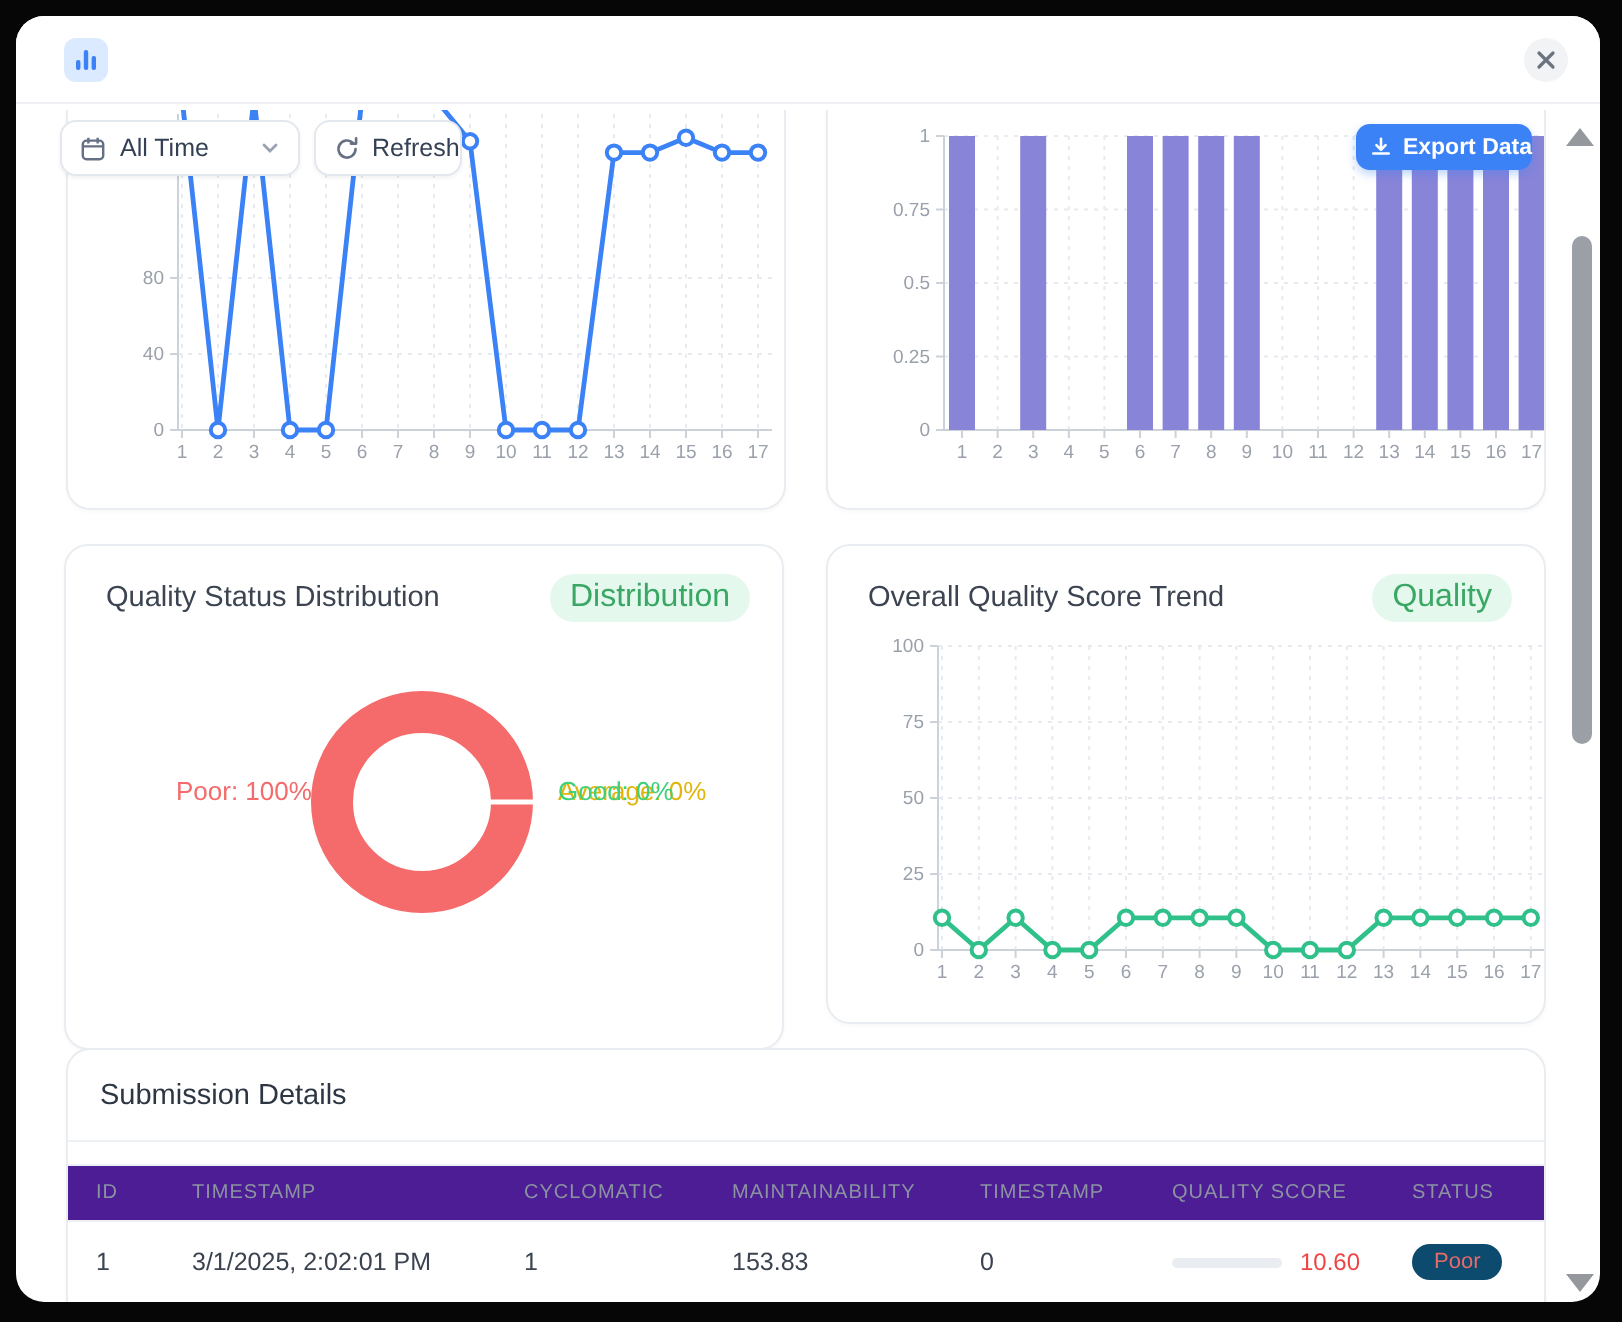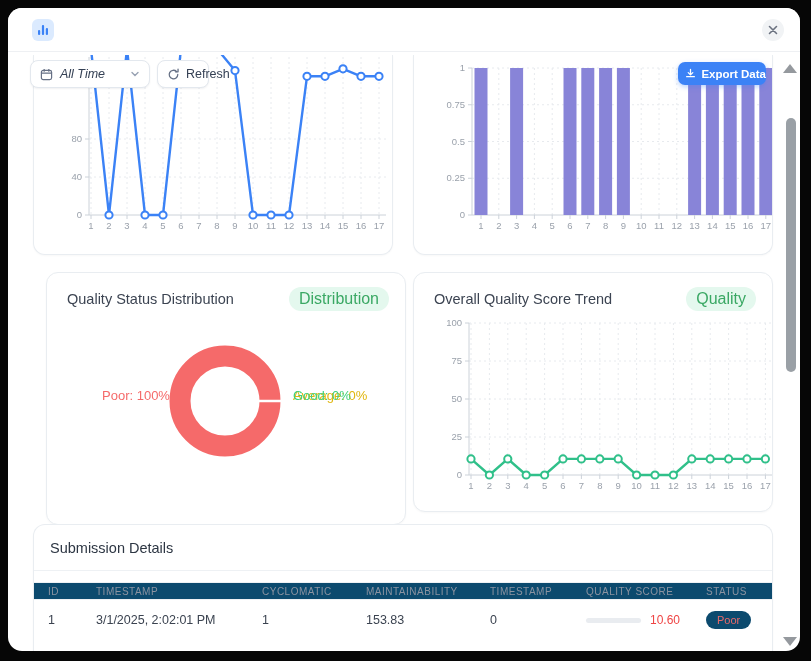--- a/index.html
+++ b/index.html
@@ -13,53 +13,53 @@
   .hdr-icon { width:22px; height:22px; margin-left:24px; border-radius:6px; background:#dbeafe;
               display:flex; align-items:center; justify-content:center; }
   .hdr-title { margin-left:11px; font-size:15px; font-weight:700; color:#1a202c; letter-spacing:.2px; }
   .close-btn { position:absolute; right:16px; top:11px; width:22px; height:22px; border-radius:50%;
                background:#f1f3f5; color:#6b7280; display:flex; align-items:center; justify-content:center;
                font-size:12px; cursor:pointer; }
   
   .btn { position:absolute; background:#fff; border:1px solid #e3e8ee; border-radius:8px;
          display:flex; align-items:center; font-size:12.5px; color:#344054; z-index:20;
          box-shadow:0 1px 2px rgba(16,24,40,.06); cursor:pointer; }
-  .btn-alltime { left:22px; top:52px; width:120px; height:28px; padding:0 9px;font-style:italic; }
-  .btn-refresh { left:149px; top:52px; width:52px; height:28px; padding:0 9px; }
+  .btn-alltime { left:22px; top:52px; width:120px; height:28px; padding:0 9px; }
+  .btn-refresh { left:149px; top:52px; width:74px; height:28px; padding:0 9px; }
   .btn-export { position:absolute; left:670px; top:54px; width:88px; height:23px; background:#3b82f6;
                 color:#fff; border:none; border-radius:7px; font-size:11.5px; font-weight:700;
                 display:flex; align-items:center; justify-content:flex-end; gap:5px; z-index:20;
                 box-shadow:0 2px 5px rgba(59,130,246,.35); cursor:pointer; }
   .btn svg, .btn-export svg { flex:0 0 auto; }
   .btn-alltime .lab { margin-left:7px; }
   .btn-alltime .chev { margin-left:auto; }
   .btn-refresh .lab { margin-left:6px; }
   
   .card { position:absolute; background:#fff; border:1px solid #e9edf1; border-radius:12px;
           box-shadow:0 1px 2px rgba(16,24,40,.03); }
   .card-tl { left:25px; top:47px; width:360px; height:200px; border-top:none; border-radius:0 0 12px 12px; }
   .card-tr { left:405px; top:47px; width:360px; height:200px; border-top:none; border-radius:0 0 12px 12px; }
-  .card-ml { left:38px; top:264px; width:360px; height:253px; }
+  .card-ml { left:24px; top:264px; width:360px; height:253px; }
   .card-mr { left:405px; top:264px; width:360px; height:240px; }
   .card-table { left:25px; top:516px; width:740px; height:127px; border-bottom:none; border-radius:12px 12px 0 0; }
   .card-head { display:flex; align-items:center; justify-content:space-between; padding:14px 16px 0 20px; }
   .card-title { font-size:14.5px; color:#3c4452; }
   .badge { font-size:16px; padding:3px 10px; border-radius:999px; background:#e4f8ee; color:#3aa864; }
   svg.chart { position:absolute; left:0; top:0; }
   .grid { stroke:#e7eaee; stroke-width:1; stroke-dasharray:2 3; }
   .tick, .axis { stroke:#ccd2d9; stroke-width:1; }
   .lbl { fill:#9aa1ab; font-size:9.5px; font-family:"Liberation Sans", sans-serif; }
   
   .donut-label { position:absolute; font-size:13px; font-weight:400; white-space:nowrap; }
   
   .tbl-title { padding:15px 0 0 16px; font-size:14.5px; color:#2d3643; }
   .tbl-divider { margin-top:14px; border-top:1px solid #eef1f4; }
   .thead, .trow { display:grid; grid-template-columns:48px 166px 104px 124px 96px 120px 1fr;
                   align-items:center; padding-left:14px; }
-  .thead { margin-top:11px; height:18px; background:#0c4a6e; border-top:1px solid #eef1f4;
+  .thead { margin-top:11px; height:29px; background:#4c1d95; border-top:1px solid #eef1f4;
            border-bottom:1px solid #eef1f4; }
   .thead span { font-size:10px; letter-spacing:.5px; color:#8b93a1; }
   .trow { height:40px; font-size:12.5px; color:#3b4350; }
   .qcell { display:flex; align-items:center; gap:9px; }
   .qtrack { width:55px; height:5px; border-radius:3px; background:#e9ecf0; overflow:hidden; }
   .qfill { height:100%; border-radius:3px; background:#ef4444; }
   .qval { color:#ef4444; font-size:12px; }
   .status-pill { display:inline-block; font-size:11px; padding:3px 11px; border-radius:999px;
                  background:#0c4a6e; color:#e96a6a; }
   

